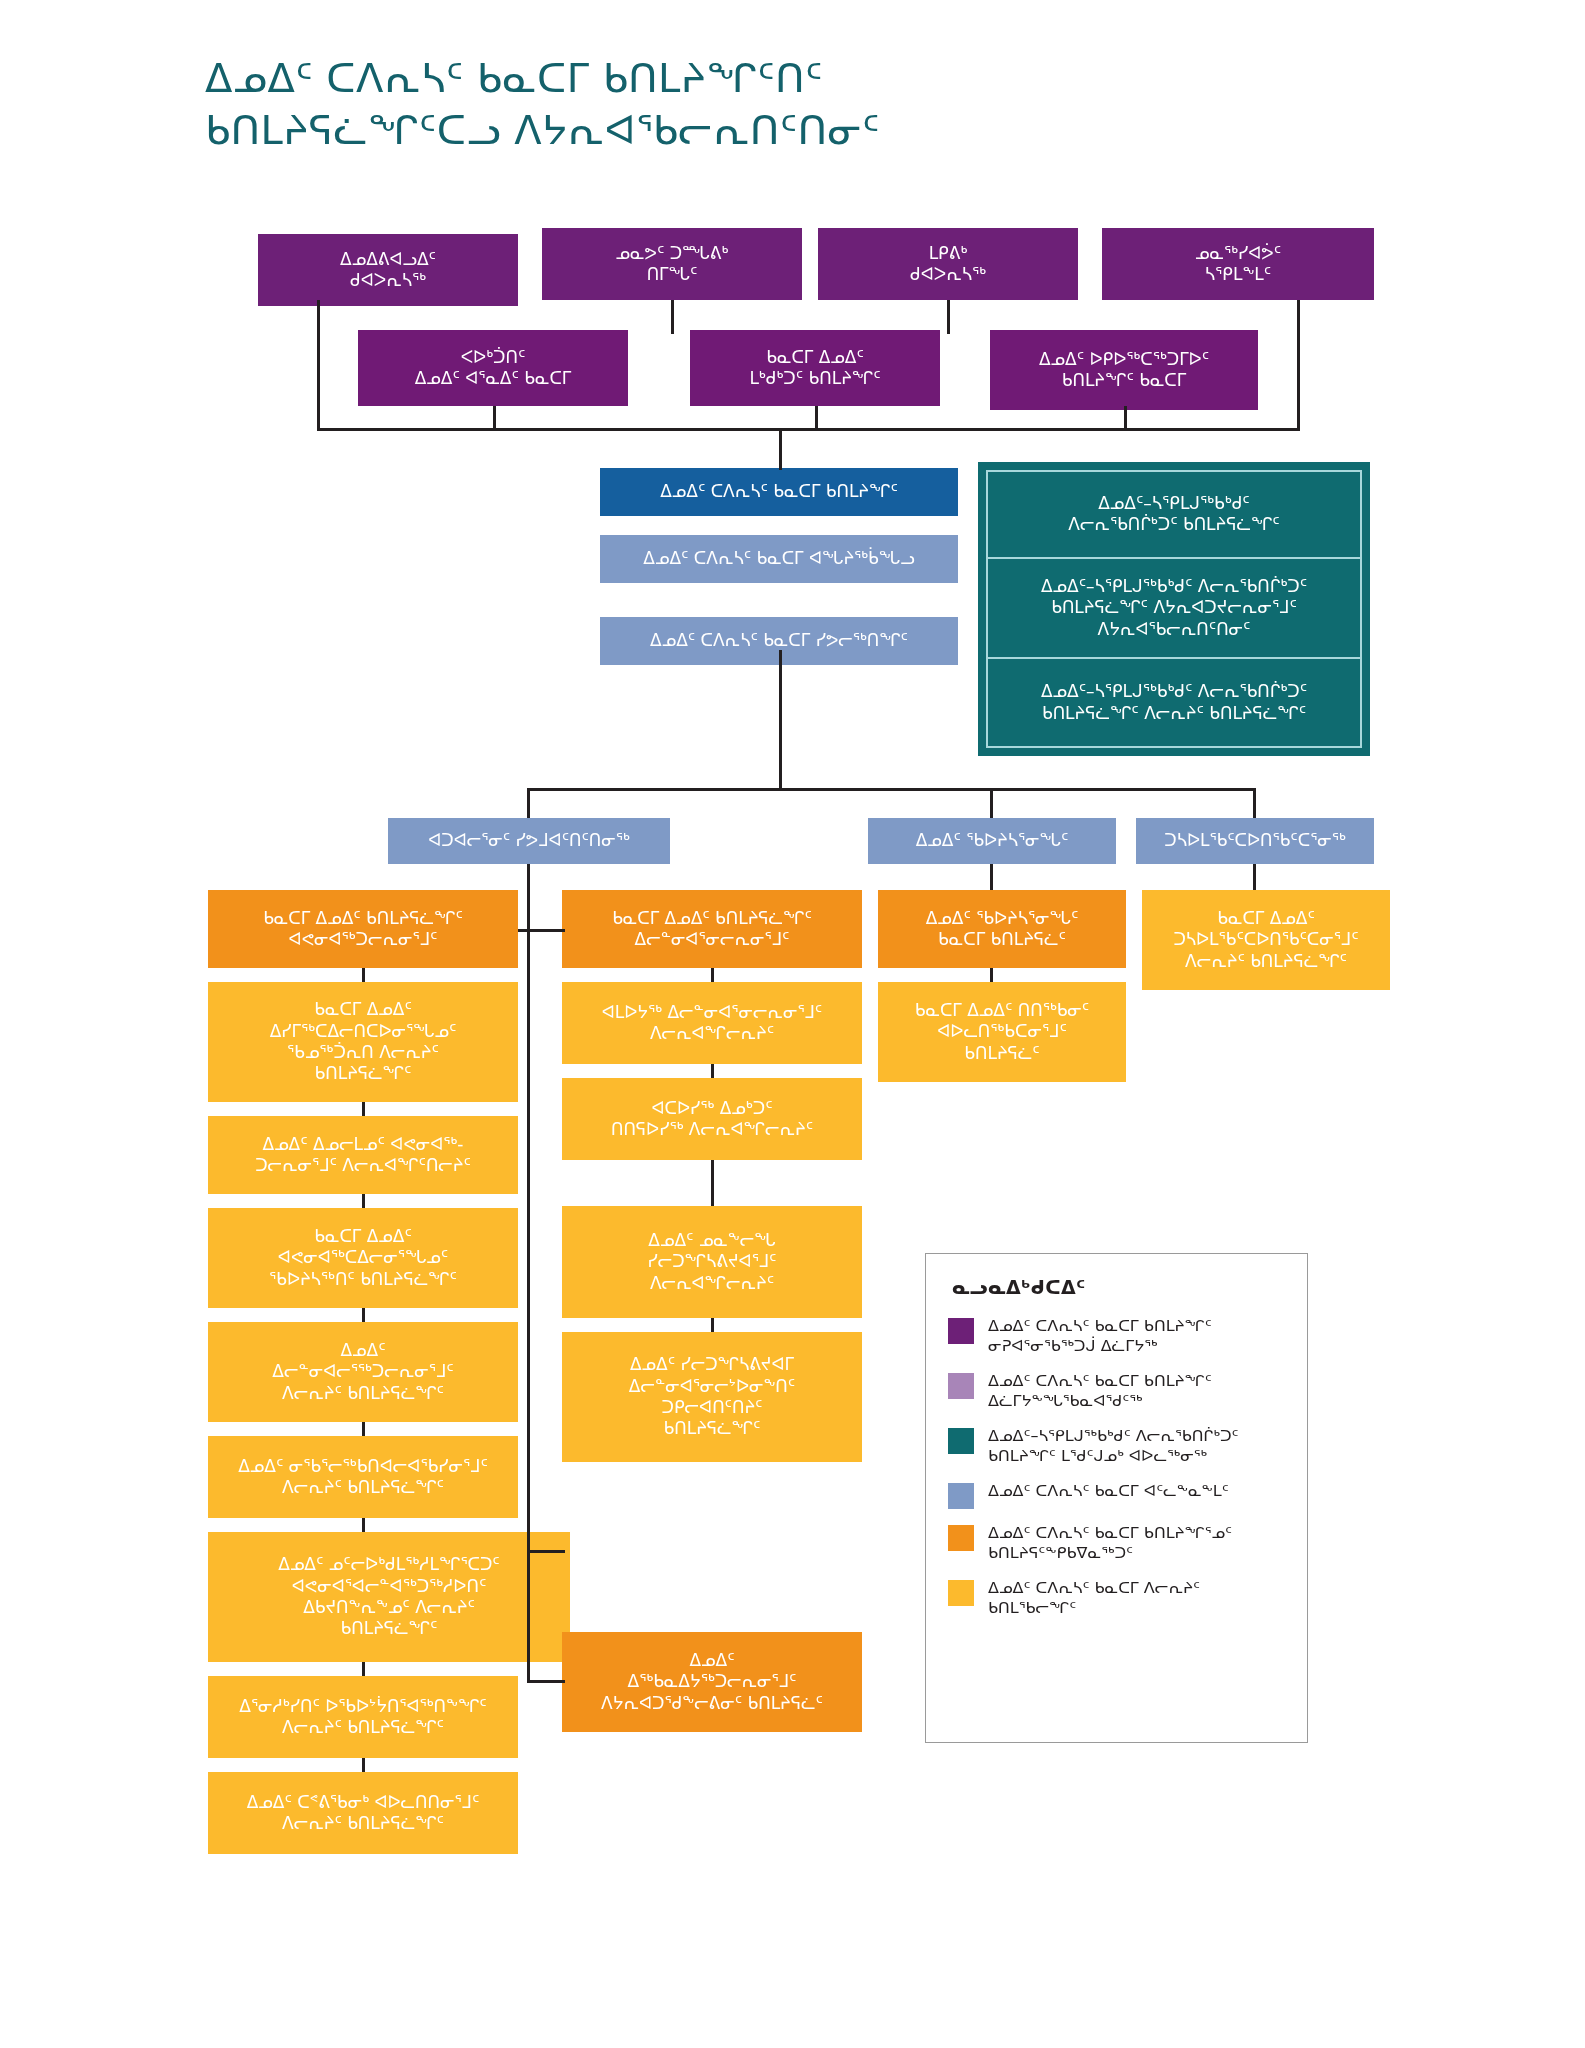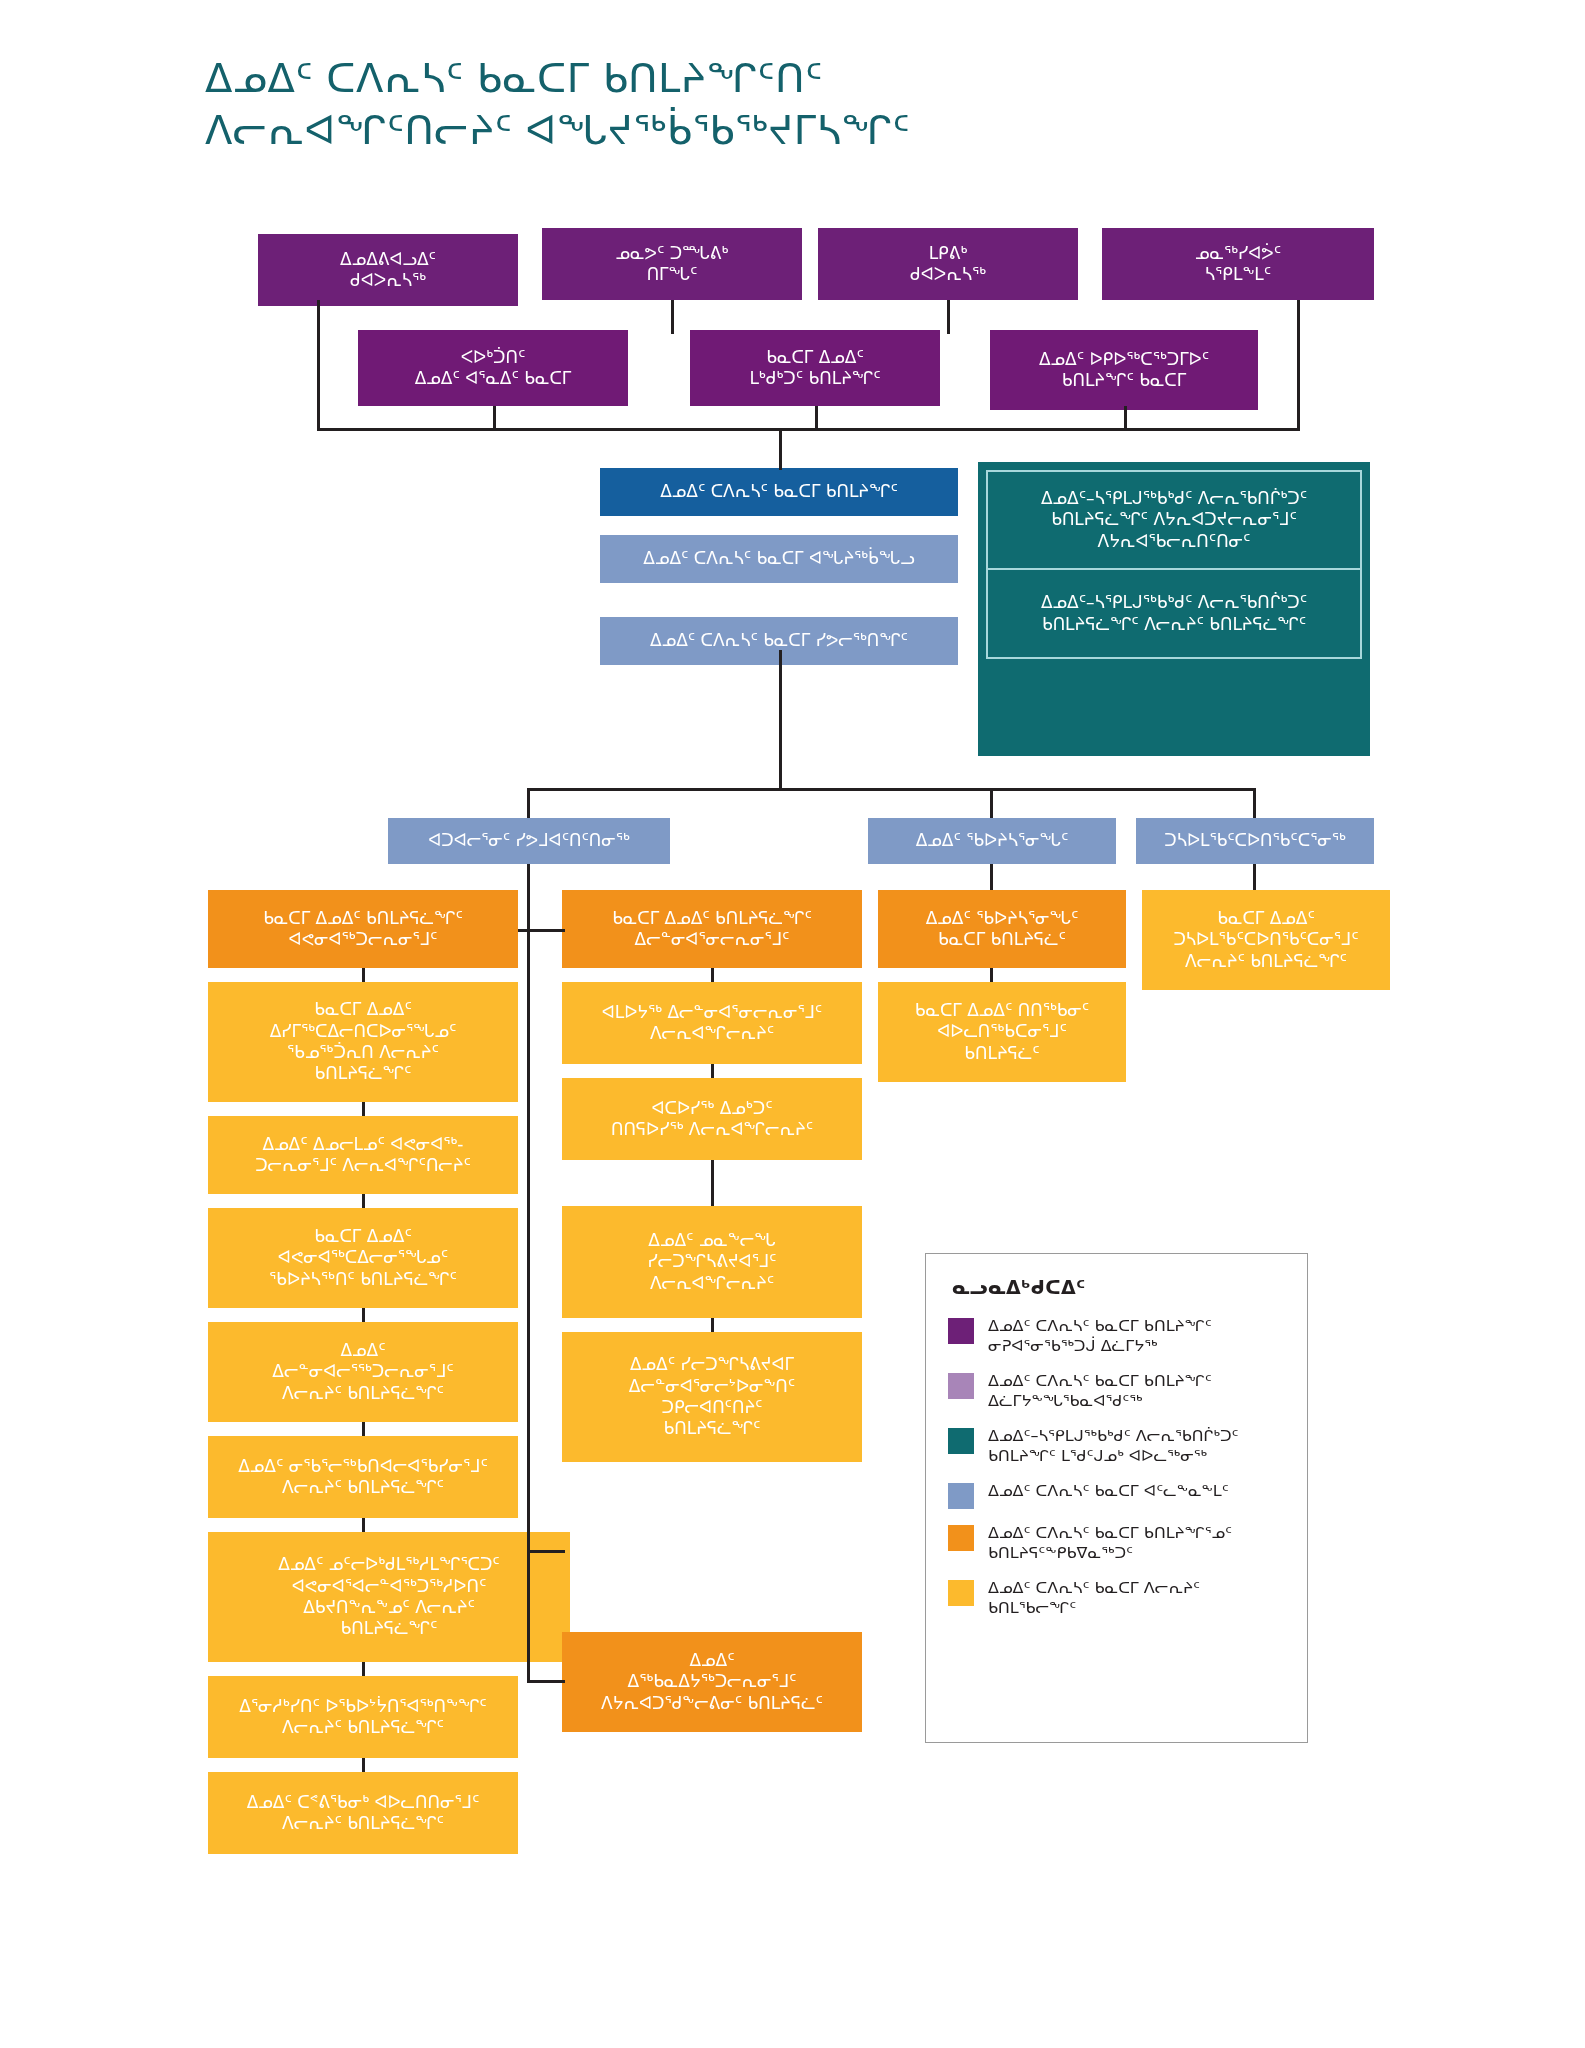--- a/index.html
+++ b/index.html
@@ -111,21 +111,21 @@
     line-height: 1.28;
   }
 </style>
 </head>
 <body>
 
 <div id="page">
 
   <div id="title">
     <span class="line">ᐃᓄᐃᑦ ᑕᐱᕆᓴᑦ ᑲᓇᑕᒥ ᑲᑎᒪᔨᖏᑦᑎᑦ</span>
-    <span class="line">ᐱᓕᕆᐊᖏᑦᑎᓕᔨᑦ ᐊᖓᔪᖅᑳᖃᖅᔪᒥᓴᖏᑦ</span>
+    <span class="line">ᑲᑎᒪᔨᕋᓛᖏᑦᑕᓗ ᐱᔭᕆᐊᖃᓕᕆᑎᑦᑎᓂᑦ</span>
   </div>
 
   <div class="box purple" style="left:258px; top:234px; width:260px; height:72px;">
     <span>ᐃᓄᐃᕕᐊᓗᐃᑦ<br>ᑯᐊᐳᕆᓴᖅ</span>
   </div>
   <div class="box purple" style="left:542px; top:228px; width:260px; height:72px;">
     <span>ᓄᓇᕗᑦ ᑐᙵᕕᒃ<br>ᑎᒥᖓᑦ</span>
   </div>
   <div class="box purple" style="left:818px; top:228px; width:260px; height:72px;">
     <span>ᒪᑭᕕᒃ<br>ᑯᐊᐳᕆᓴᖅ</span>
@@ -148,20 +148,23 @@
     <span>ᐃᓄᐃᑦ ᑕᐱᕆᓴᑦ ᑲᓇᑕᒥ ᑲᑎᒪᔨᖏᑦ</span>
   </div>
   <div class="box midblue" style="left:600px; top:535px; width:358px; height:48px;">
     <span>ᐃᓄᐃᑦ ᑕᐱᕆᓴᑦ ᑲᓇᑕᒥ ᐊᖓᔨᖅᑳᖓᓗ</span>
   </div>
   <div class="box midblue" style="left:600px; top:602px; width:358px; height:48px;margin-top:15px;">
     <span>ᐃᓄᐃᑦ ᑕᐱᕆᓴᑦ ᑲᓇᑕᒥ ᓯᕗᓕᖅᑎᖏᑦ</span>
   </div>
 
   <div id="teal-panel" style="left:978px; top:462px; width:392px; height:294px;">
+    <div class="tcell" style="height:32%;">
+      <span>ᐃᓄᐃᑦ–ᓴᕿᒪᒍᖅᑲᒃᑯᑦ<br>ᐱᓕᕆᖃᑎᒌᒃᑐᑦ ᑲᑎᒪᔨᕋᓛᖏᑦ</span>
+    </div>
     <div class="tcell" style="height:36%;">
       <span>ᐃᓄᐃᑦ–ᓴᕿᒪᒍᖅᑲᒃᑯᑦ ᐱᓕᕆᖃᑎᒌᒃᑐᑦ<br>ᑲᑎᒪᔨᕋᓛᖏᑦ ᐱᔭᕆᐊᑐᔪᓕᕆᓂᕐᒧᑦ<br>ᐱᔭᕆᐊᖃᓕᕆᑎᑦᑎᓂᑦ</span>
     </div>
     <div class="tcell" style="height:32%;">
       <span>ᐃᓄᐃᑦ–ᓴᕿᒪᒍᖅᑲᒃᑯᑦ ᐱᓕᕆᖃᑎᒌᒃᑐᑦ<br>ᑲᑎᒪᔨᕋᓛᖏᑦ ᐱᓕᕆᔨᑦ ᑲᑎᒪᔨᕋᓛᖏᑦ</span>
     </div>
   </div>
 
   <div class="box midblue" style="left:388px; top:818px; width:282px; height:46px;">
     <span>ᐊᑐᐊᓕᕐᓂᑦ ᓯᕗᒧᐊᑦᑎᑦᑎᓂᖅ</span>

